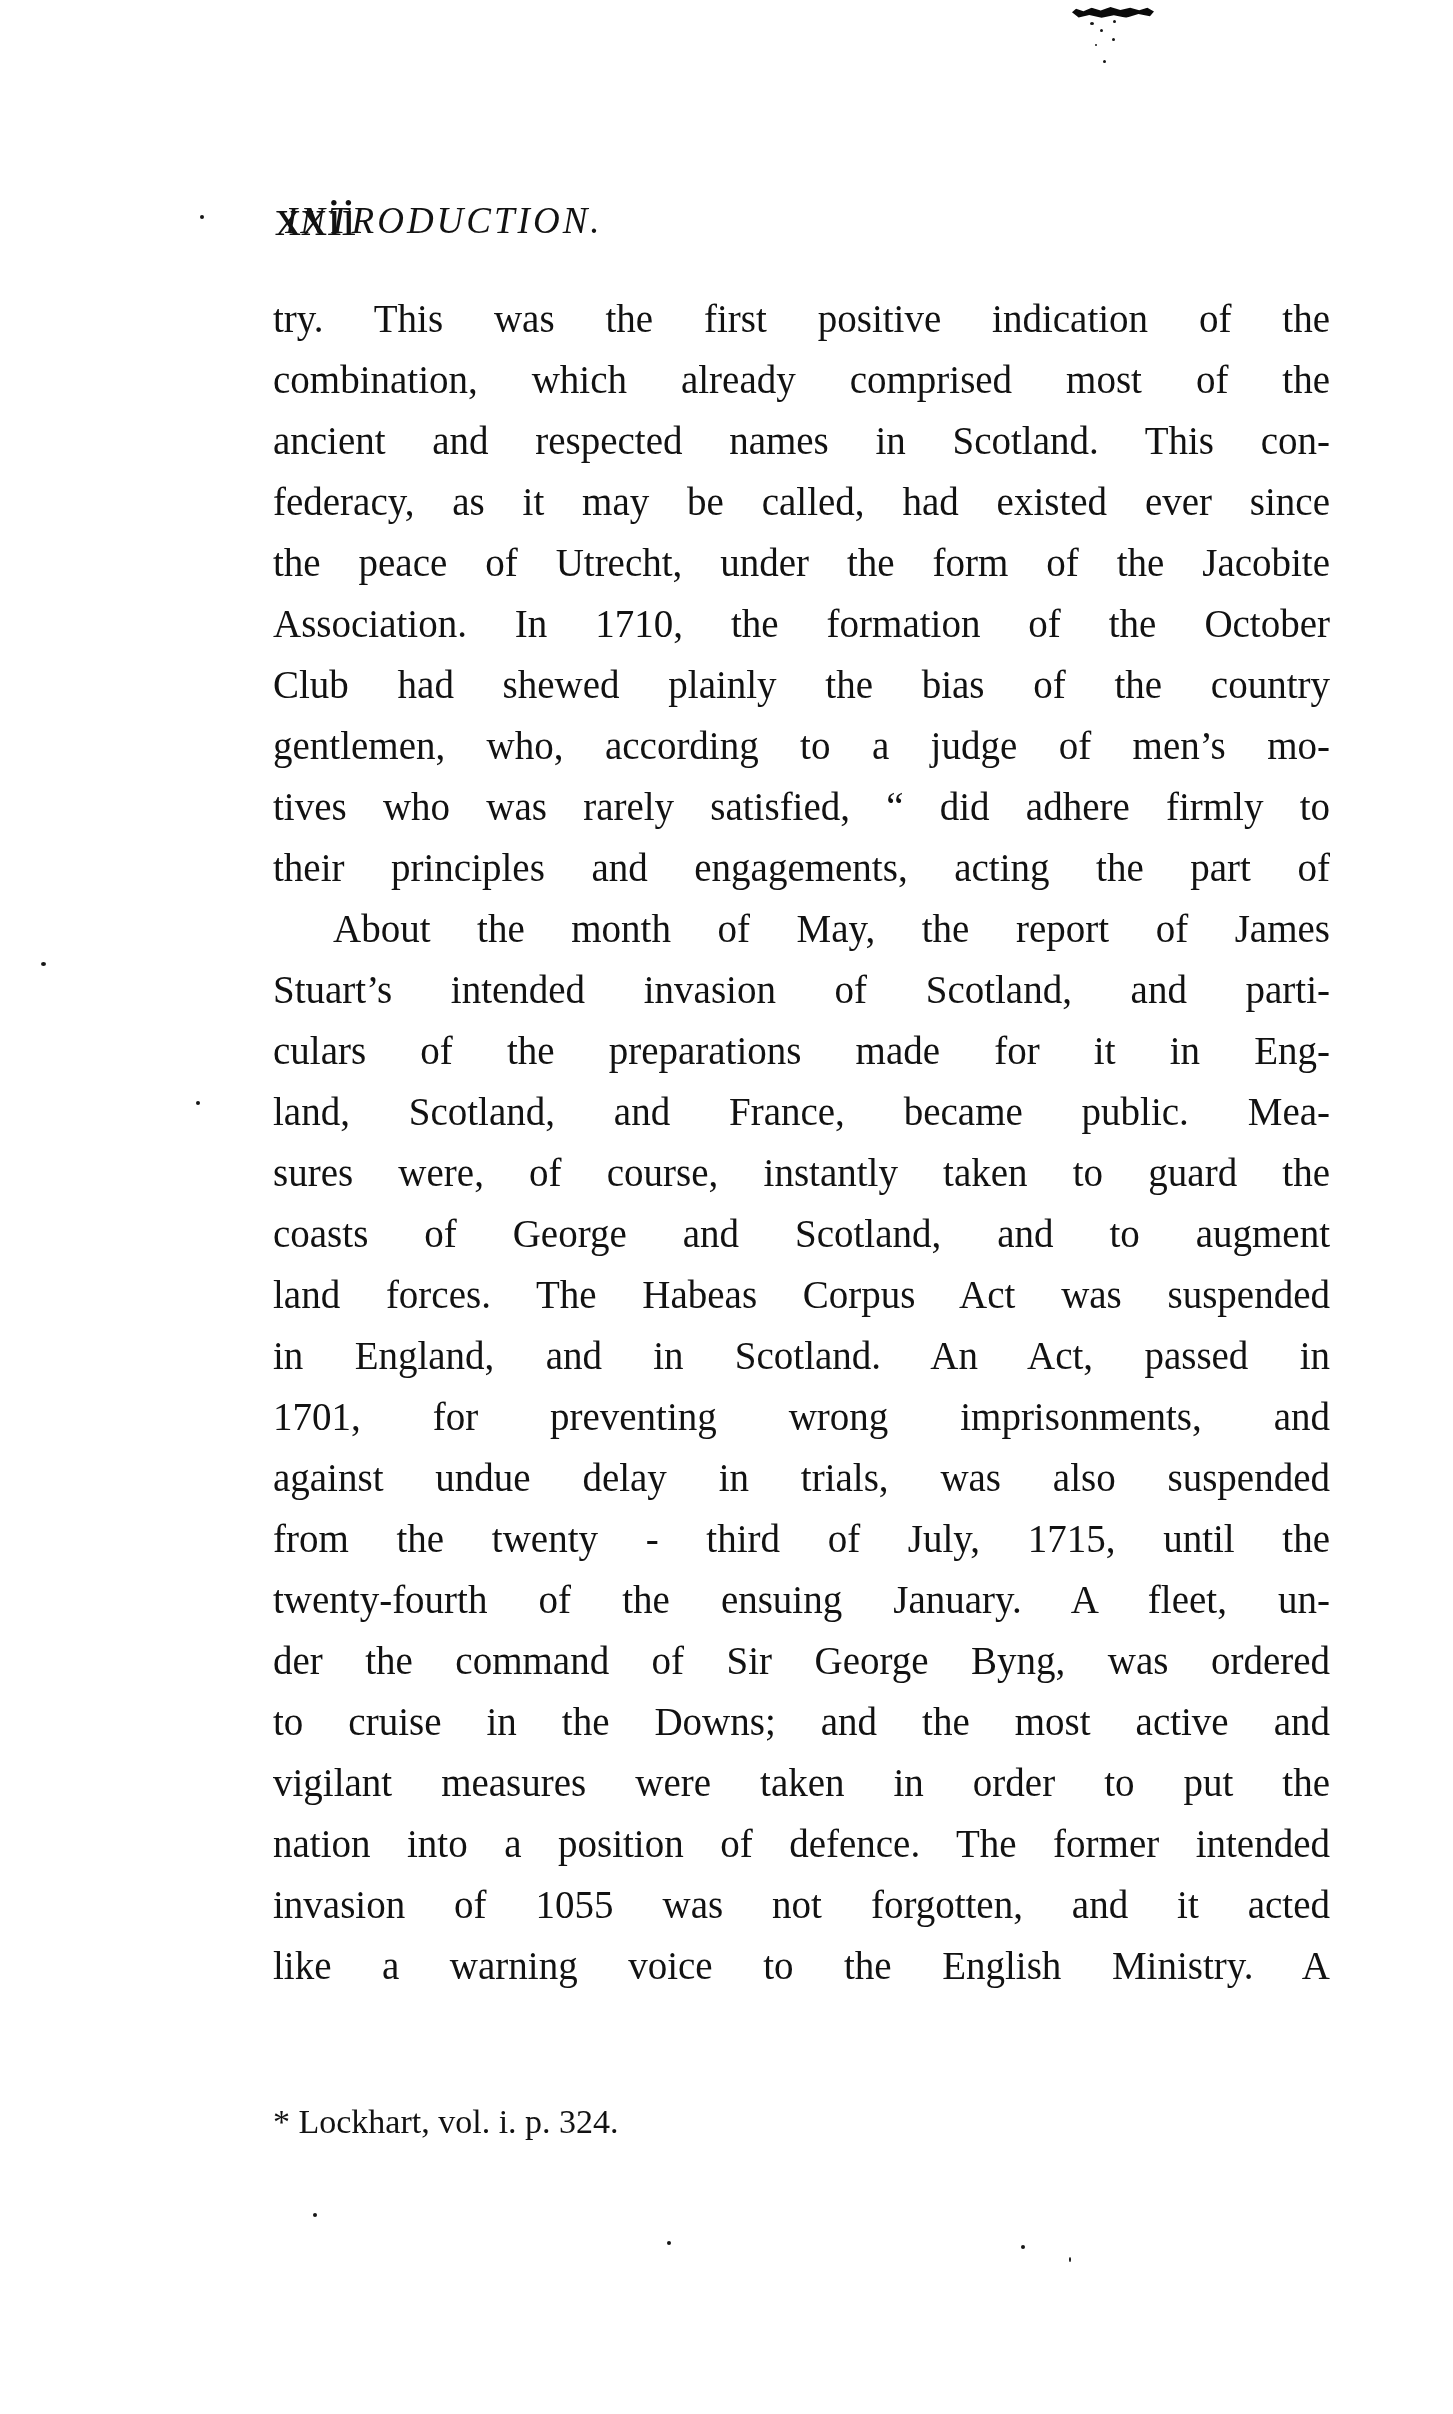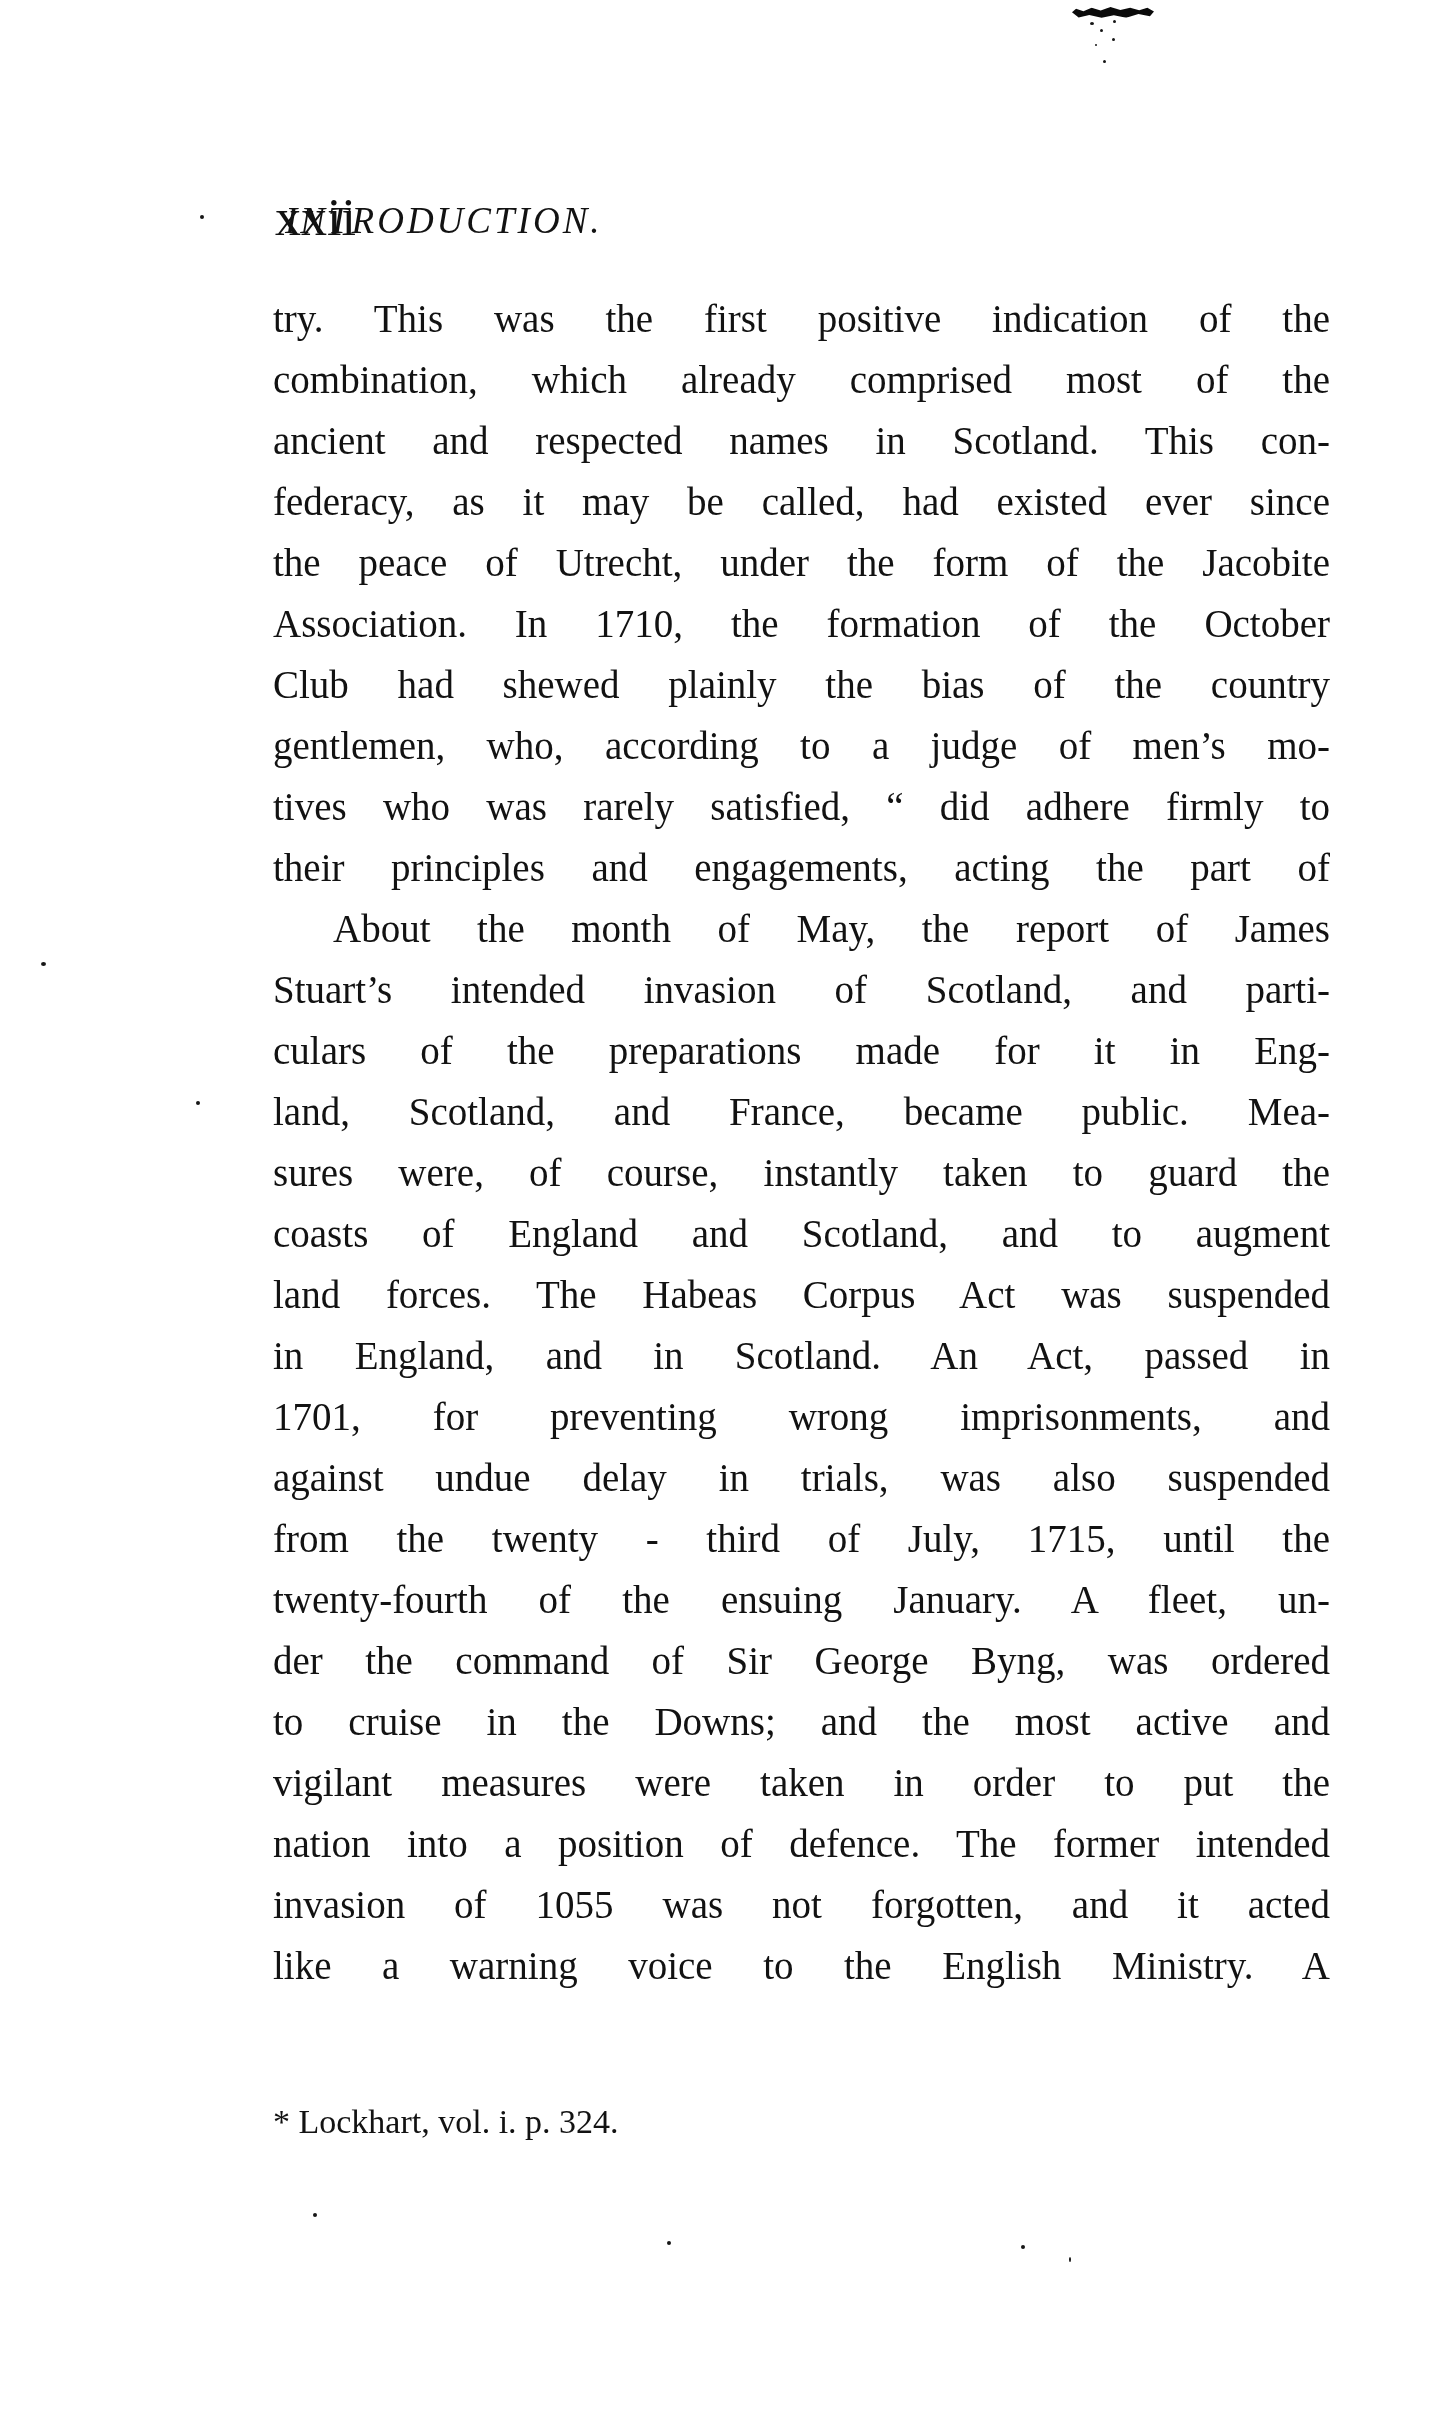--- a/index.html
+++ b/index.html
@@ -111,21 +111,21 @@
       <div class="line">gentlemen, who, according to a judge of men’s mo-</div>
       <div class="line">tives who was rarely satisfied, “ did adhere firmly to</div>
       <div class="line">their principles and engagements, acting the part of</div>
     </div>
     <div>
       <div class="line indent">About the month of May, the report of James</div>
       <div class="line">Stuart’s intended invasion of Scotland, and parti-</div>
       <div class="line">culars of the preparations made for it in Eng-</div>
       <div class="line">land, Scotland, and France, became public.  Mea-</div>
       <div class="line">sures were, of course, instantly taken to guard the</div>
-      <div class="line">coasts of England and Scotland, and to augment</div>
+      <div class="line">coasts of George and Scotland, and to augment</div>
       <div class="line">land forces.  The Habeas Corpus Act was suspended</div>
       <div class="line">in England, and in Scotland.  An Act, passed in</div>
       <div class="line">1701, for preventing wrong imprisonments, and</div>
       <div class="line">against undue delay in trials, was also suspended</div>
       <div class="line">from the twenty - third of July, 1715, until the</div>
       <div class="line">twenty-fourth of the ensuing January.  A fleet, un-</div>
       <div class="line">der the command of Sir George Byng, was ordered</div>
       <div class="line">to cruise in the Downs; and the most active and</div>
       <div class="line">vigilant measures were taken in order to put the</div>
       <div class="line">nation into a position of defence.  The former intended</div>

